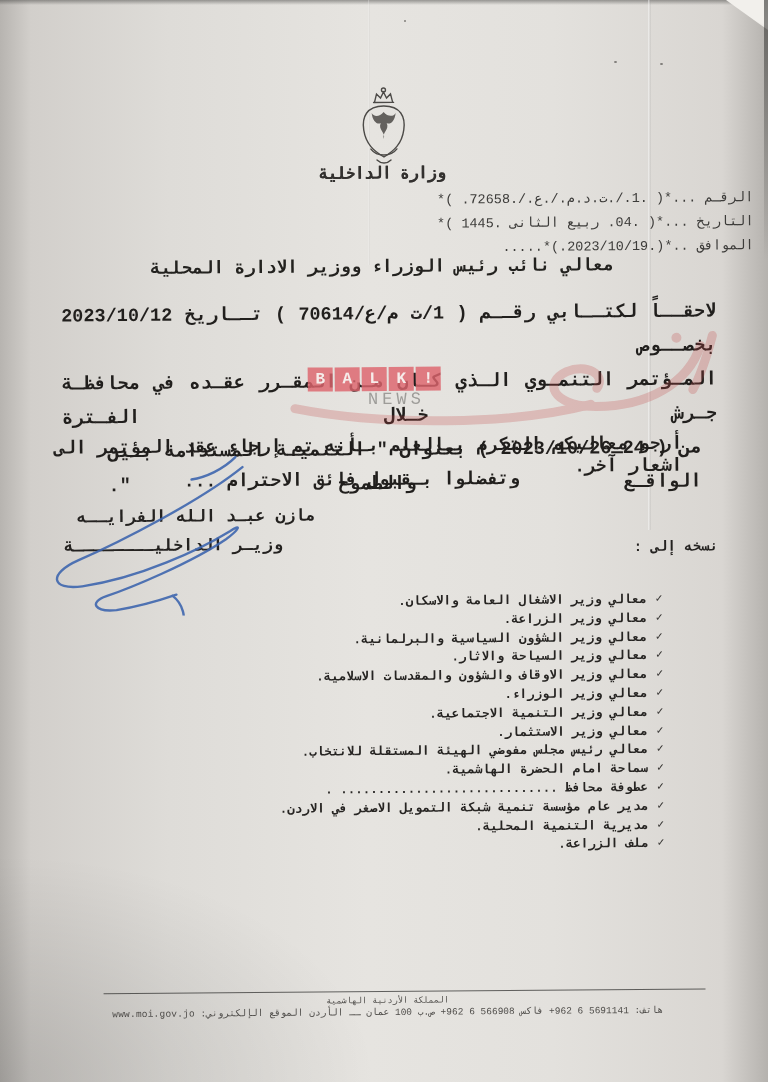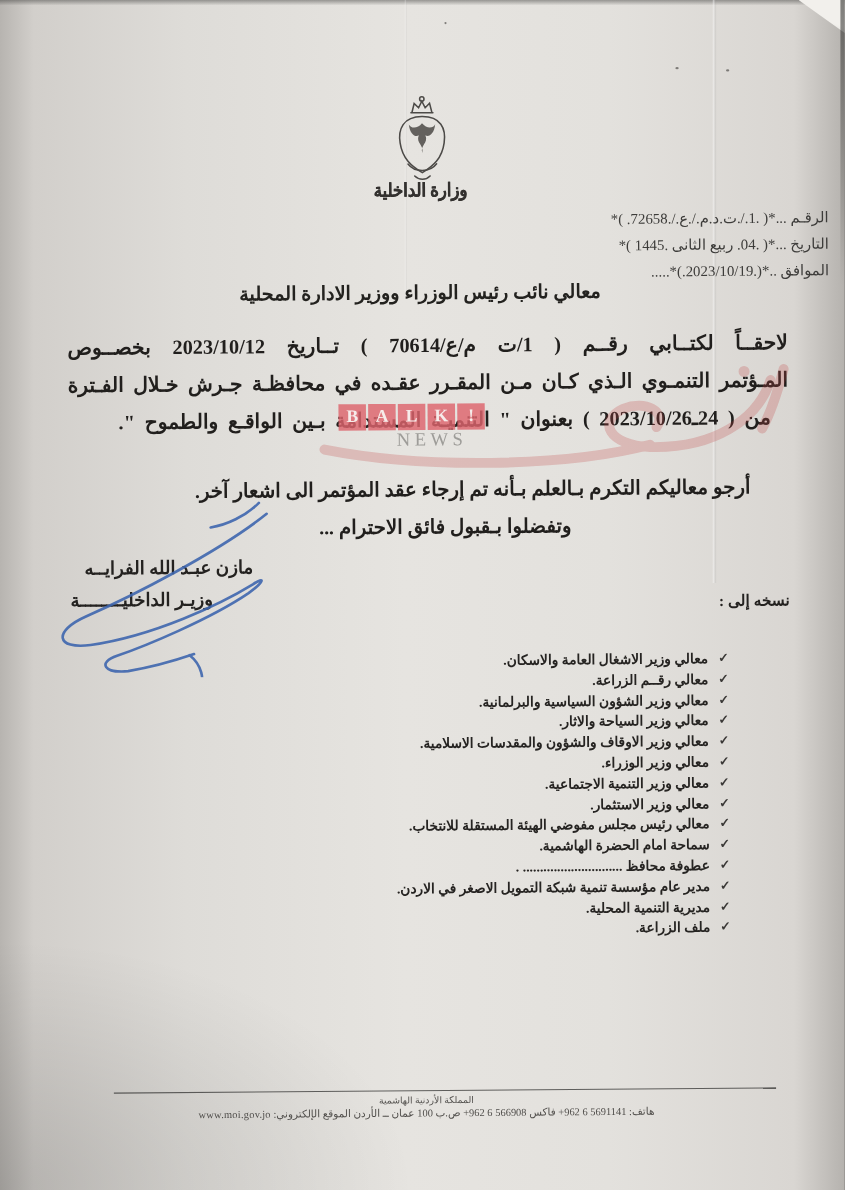--- a/index.html
+++ b/index.html
@@ -1,18 +1,18 @@
 <!DOCTYPE html>
 <html lang="ar"><head>
 <meta charset="utf-8">
 <style>
   html,body{margin:0;padding:0;background:#6f6d6a;}
   #page{
     position:relative;width:768px;height:1082px;overflow:hidden;
-    font-family:Liberation Serif, serif;
+    font-family:Liberation Mono, monospace;
     background:
       radial-gradient(140% 60% at 0% 100%, rgba(0,0,0,0.14) 0%, rgba(0,0,0,0.0) 35%),
       linear-gradient(180deg, rgba(55,55,53,0.45) 0px, rgba(55,55,53,0.0) 5px),
       linear-gradient(90deg,#b7b4b0 0%, #d2cfcb 4%, #dedcd8 22%, #e6e4e0 48%, #e3e1dd 72%, #d9d6d2 94%, #b5b2ae 100%);
   }
   #content{position:absolute;inset:0;transform:rotate(-0.45deg);transform-origin:50% 50%;}
   .abs{position:absolute;}
   .rtl{direction:rtl;unicode-bidi:plaintext;}
 
   
@@ -115,21 +115,21 @@
     </svg>
 
     <div class="abs rtl" id="cc-header">نسخه إلى :</div>
     <div class="abs" id="cc-list">
       <div class="cc-row">
           <span class="cc-check">✓</span>
           <span>معالي وزير الاشغال العامة والاسكان.</span>
         </div>
       <div class="cc-row">
           <span class="cc-check">✓</span>
-          <span>معالي رقــم الزراعة.</span>
+          <span>معالي وزير الزراعة.</span>
         </div>
       <div class="cc-row">
           <span class="cc-check">✓</span>
           <span>معالي وزير الشؤون السياسية والبرلمانية.</span>
         </div>
       <div class="cc-row">
           <span class="cc-check">✓</span>
           <span>معالي وزير السياحة والاثار.</span>
         </div>
       <div class="cc-row">

